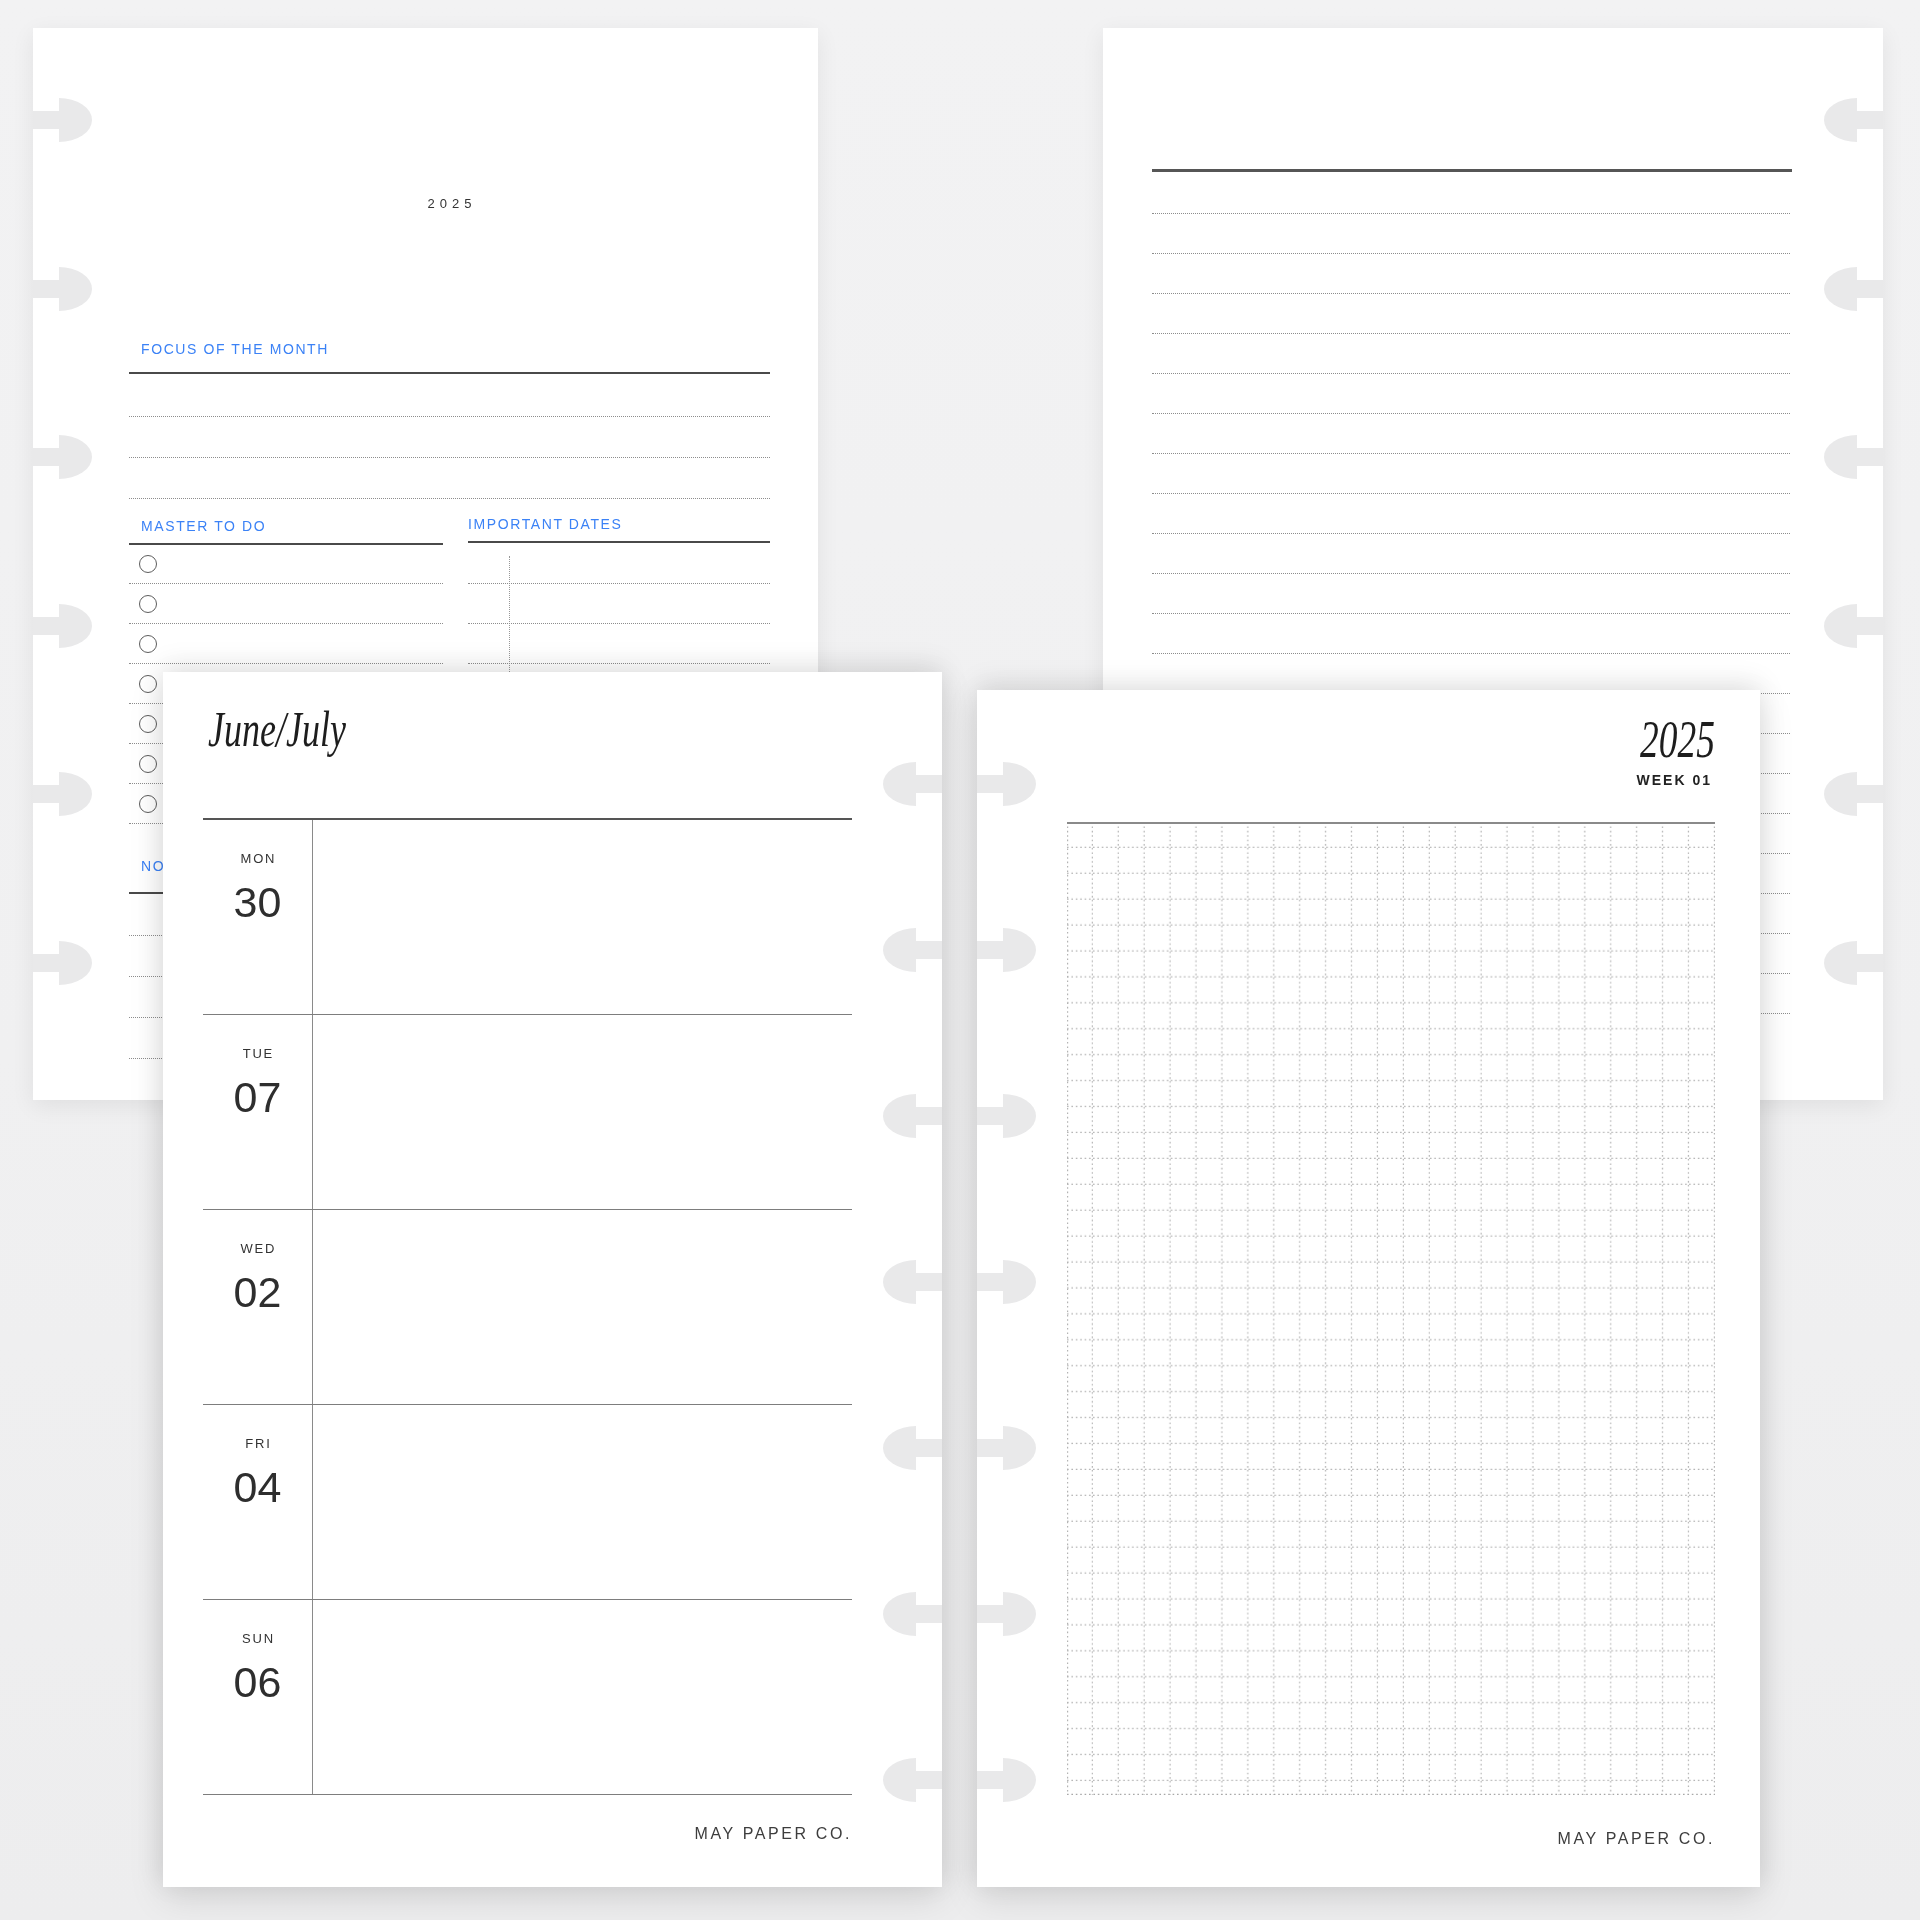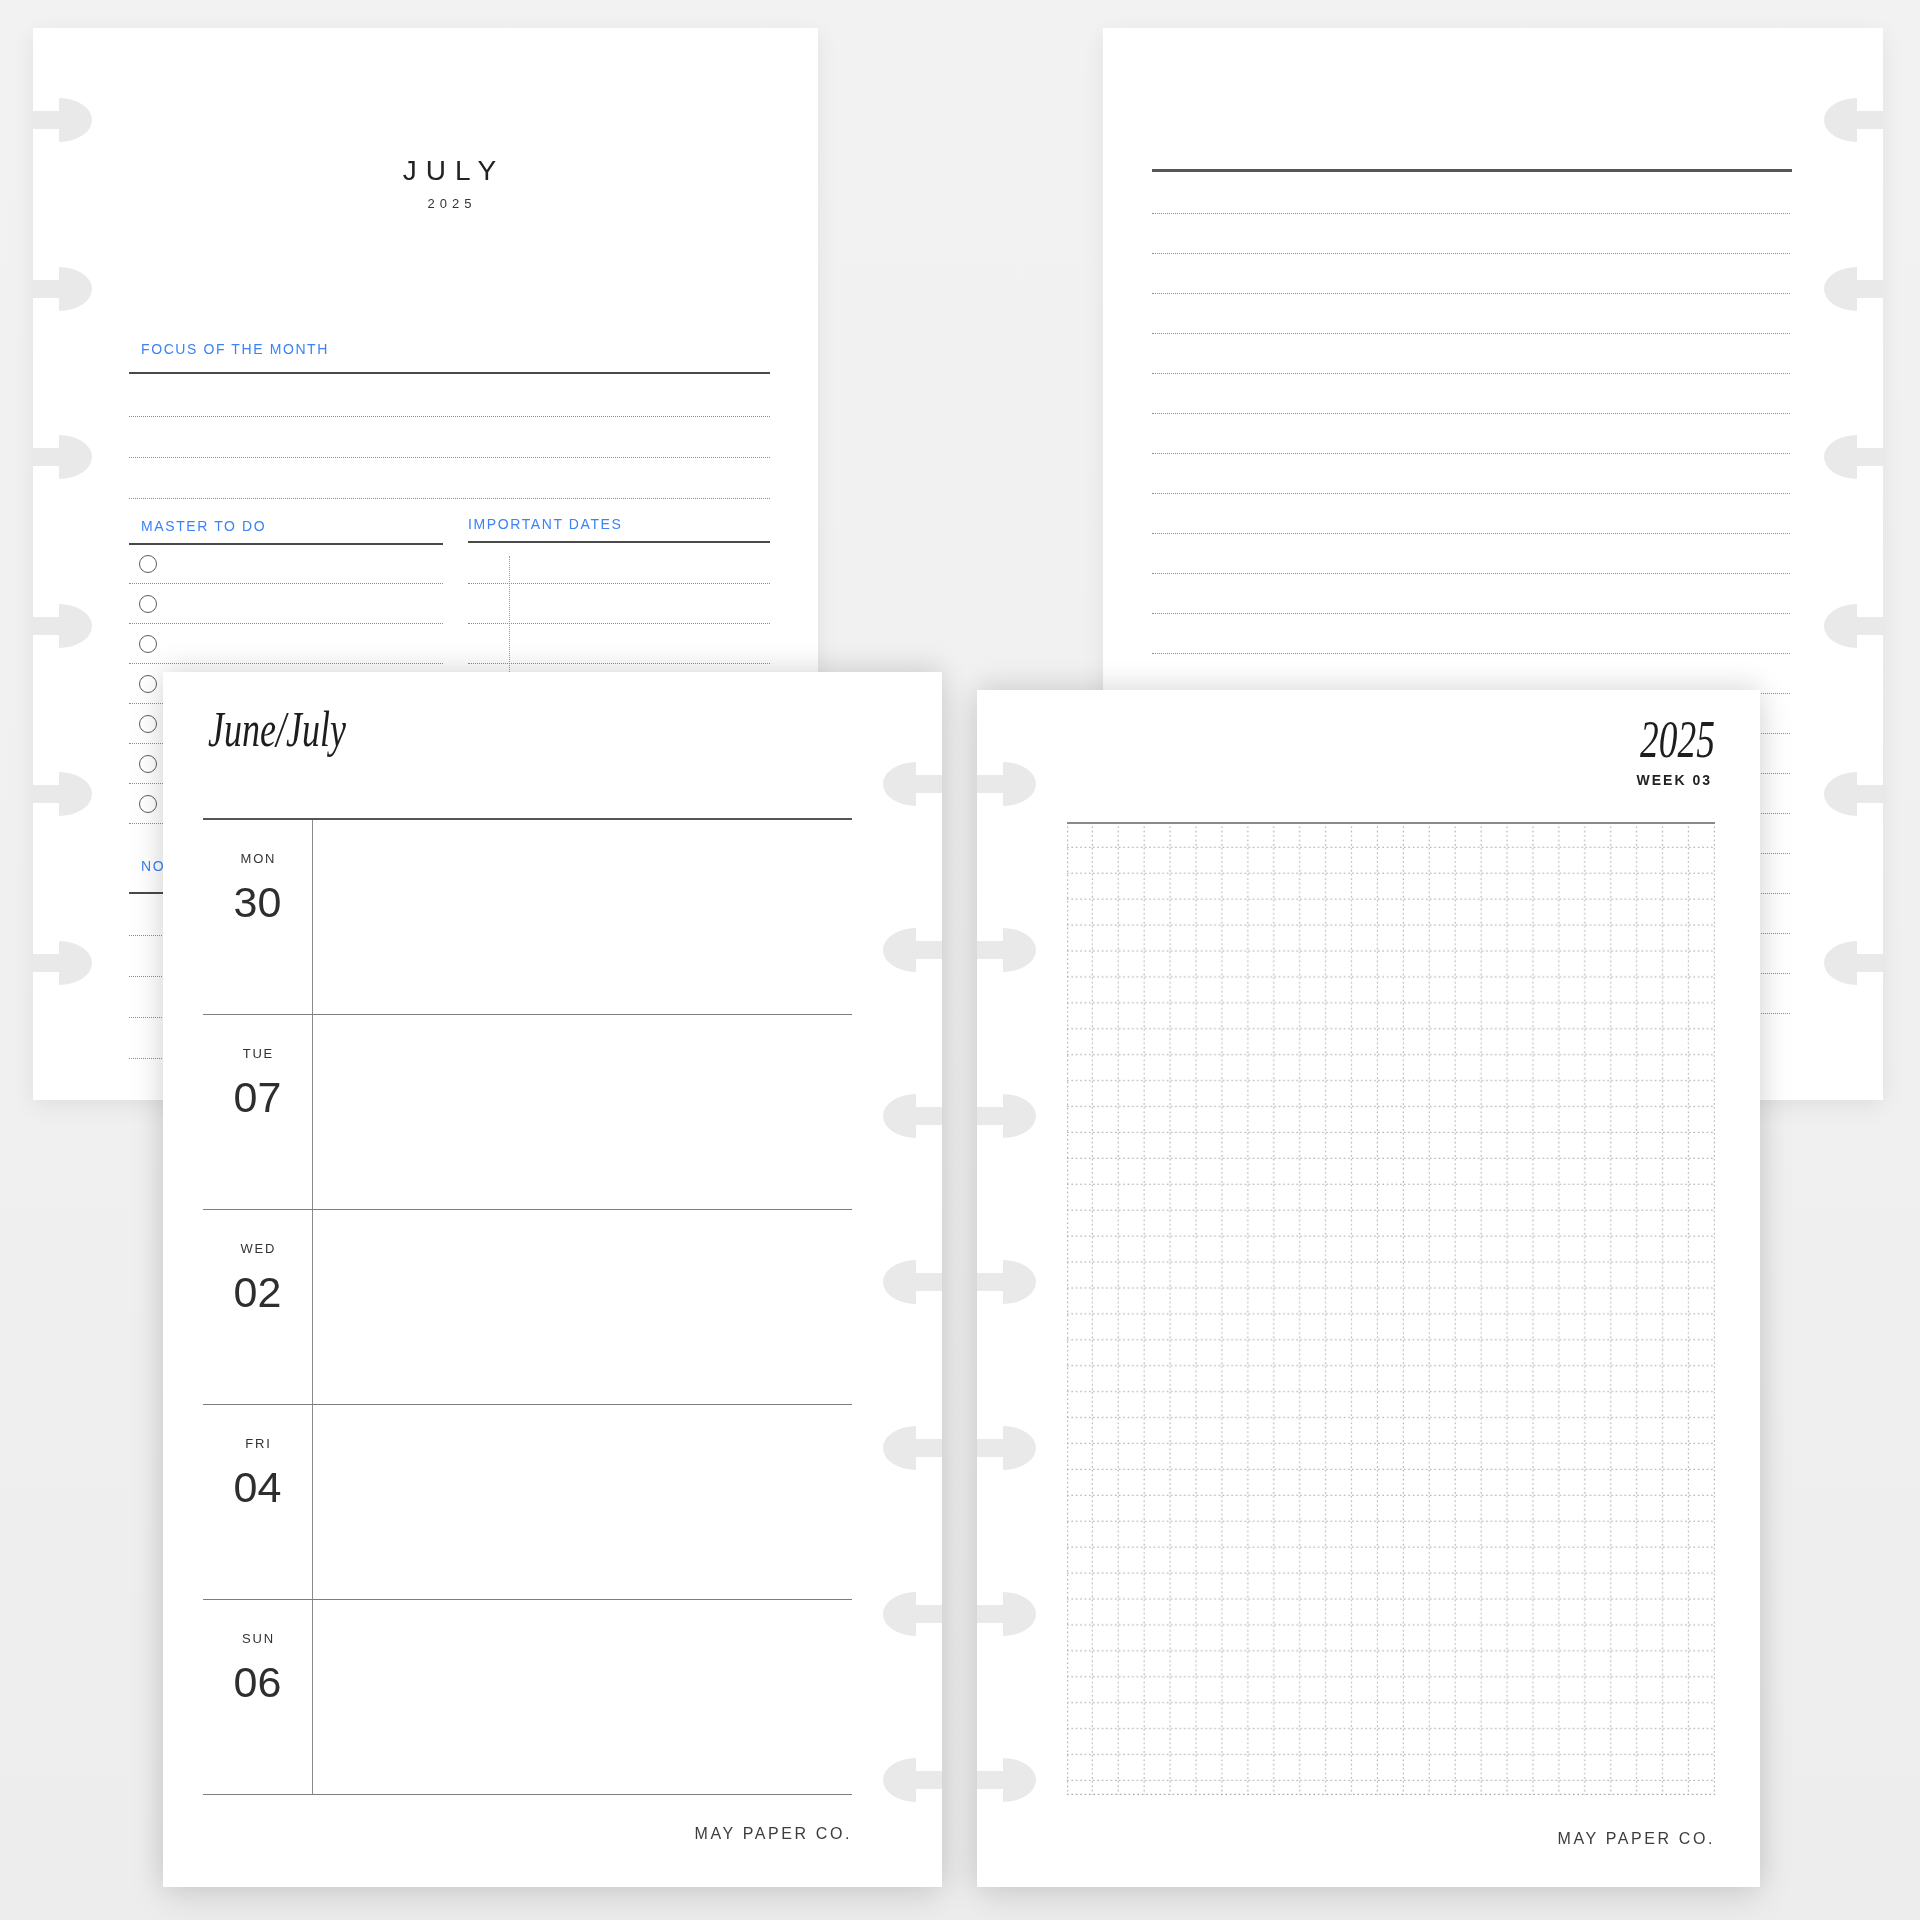--- a/index.html
+++ b/index.html
@@ -107,21 +107,20 @@
       <div class="punch pl" style="top: 744.4px;">
         <span class="stem"></span>
         <span class="bulb"></span>
       </div>
       <div class="punch pl" style="top: 913px;">
         <span class="stem"></span>
         <span class="bulb"></span>
       </div>
     </div>
 
-  <div class="title">JULY</div>
   <div class="year">2025</div>
 
   <div class="seclabel" id="lbl-focus">FOCUS OF THE MONTH</div>
   <div class="solidline" id="ul-focus"></div>
   <div class="gen focuslines">
       <i class="dline" style="top: 388px;"></i>
       <i class="dline" style="top: 429px;"></i>
       <i class="dline" style="top: 470px;"></i>
     </div>
 
@@ -320,21 +319,21 @@
         <span class="stem"></span>
         <span class="bulb"></span>
       </div>
       <div class="punch pl" style="top: 1068px;">
         <span class="stem"></span>
         <span class="bulb"></span>
       </div>
     </div>
 
   <div class="script gtitle">2025</div>
-  <div class="gweek">WEEK 03</div>
+  <div class="gweek">WEEK 01</div>
 
   <div class="gridwrap">
     <svg width="648" height="973">
       <defs>
         <pattern id="gp" width="25.92" height="25.92" patternUnits="userSpaceOnUse">
           <path d="M25.32 0 V25.92 M0 25.32 H25.92" fill="none" stroke="#b3b3b3" stroke-width="1.2" stroke-dasharray="1.6 2.8"></path>
         </pattern>
       </defs>
       <rect x="0" y="0" width="648" height="973" fill="url(#gp)"></rect>
       <line x1="0.6" y1="0" x2="0.6" y2="973" stroke="#b3b3b3" stroke-width="1.2" stroke-dasharray="1.6 2.8"></line>

